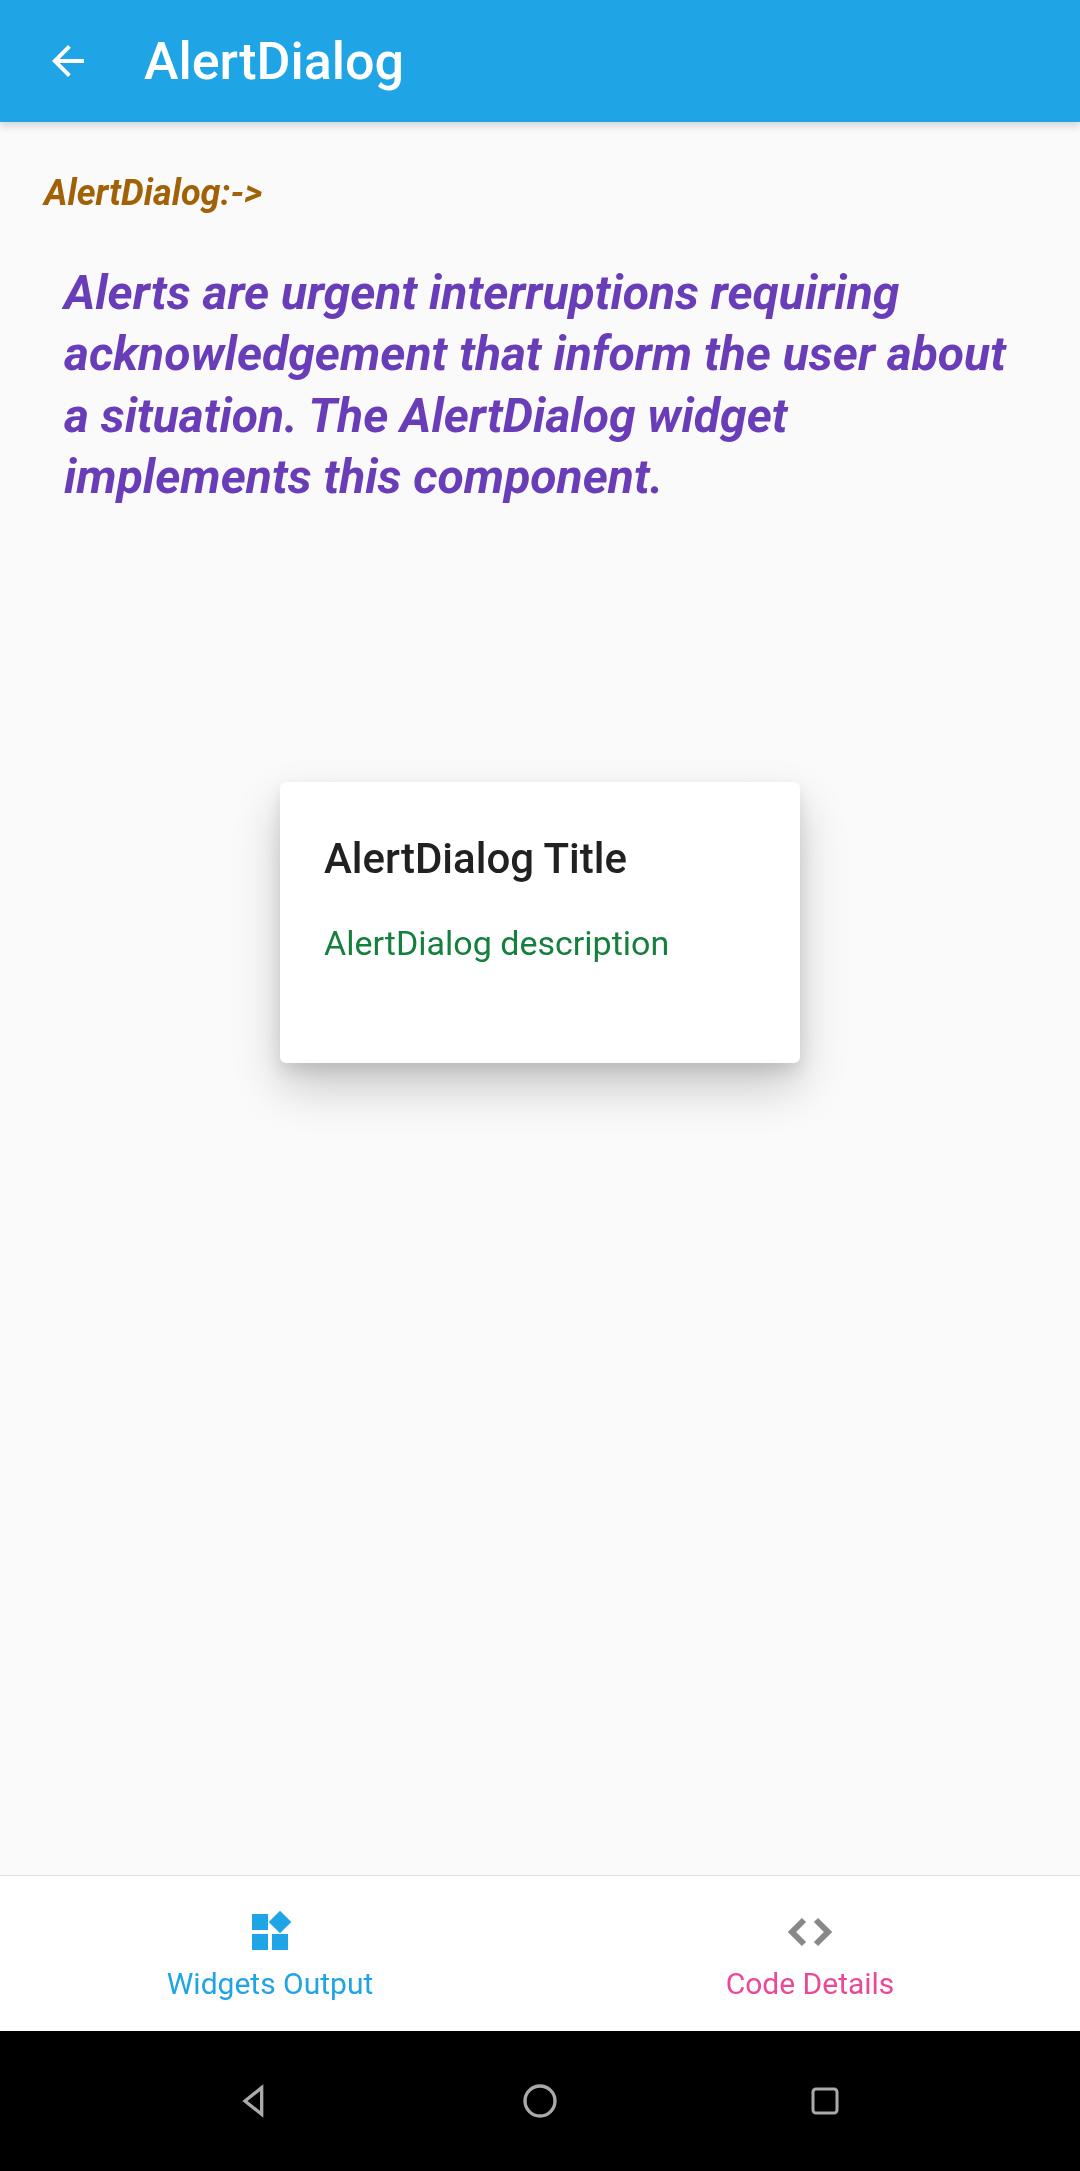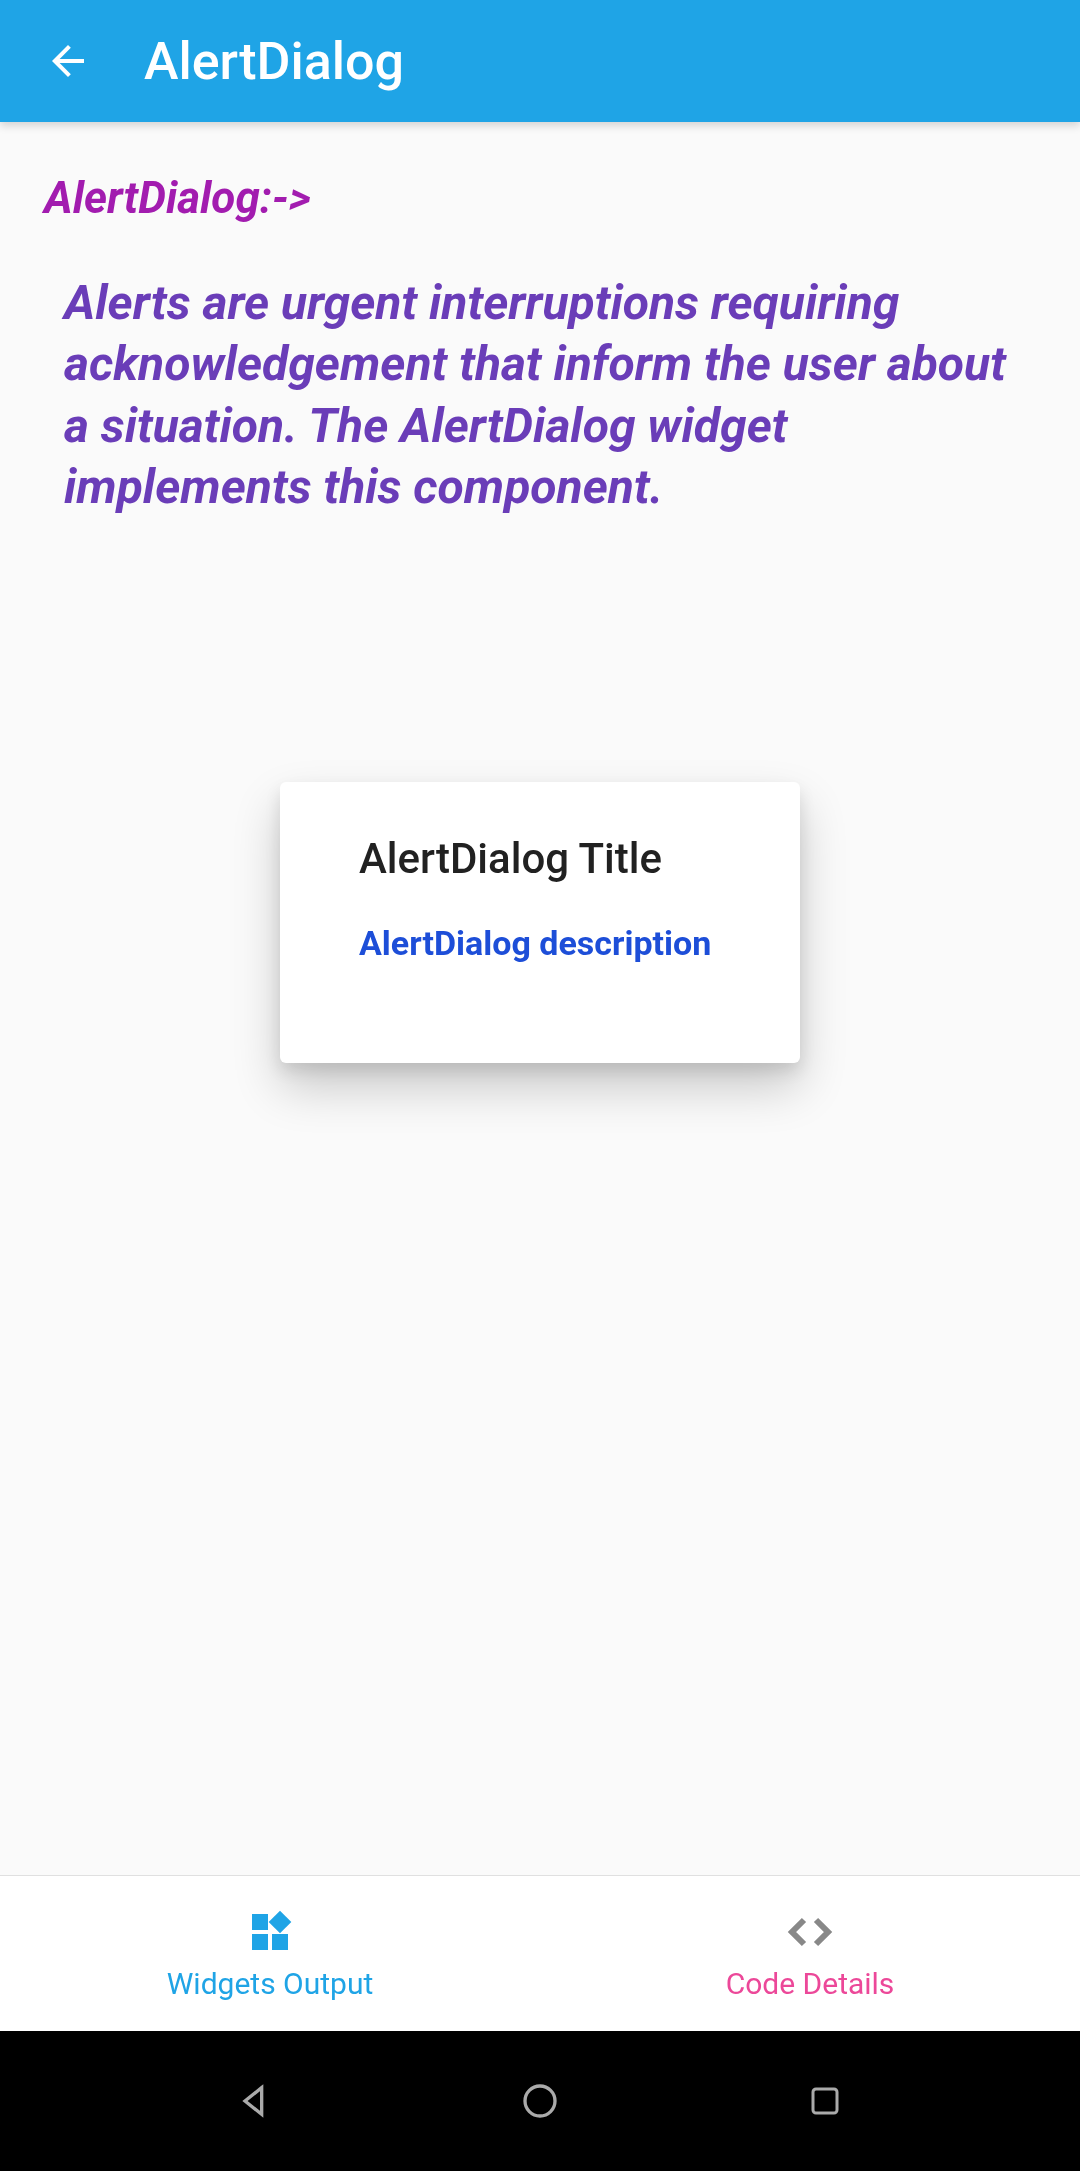--- a/index.html
+++ b/index.html
@@ -41,22 +41,22 @@
       font-size: 52px;
       font-weight: 500;
     }
     .content {
       flex: 1;
       padding: 50px 44px;
       overflow: hidden;
       position: relative;
     }
     .heading {
-      color: #a21caf;
-      font-size: 44px;
+      color: #a16207;
+      font-size: 36px;
       font-weight: 700;
       font-style: italic;
       margin-bottom: 48px;
     }
     .description {
       color: #6a3db8;
       font-size: 48px;
       font-weight: 700;
       font-style: italic;
       line-height: 1.28;
@@ -68,32 +68,32 @@
       left: 0;
       right: 0;
       display: flex;
       justify-content: center;
     }
     .dialog {
       background: #ffffff;
       width: 520px;
       border-radius: 6px;
       box-shadow: 0 24px 48px rgba(0,0,0,0.2), 0 8px 16px rgba(0,0,0,0.1);
-      padding: 52px 52px 20px 79px;
+      padding: 52px 52px 20px 44px;
     }
     .dialog-title {
       color: #212121;
       font-size: 42px;
       font-weight: 500;
       margin-bottom: 40px;
     }
     .dialog-desc {
-      color: #1d4ed8;
+      color: #15803d;
       font-size: 34px;
-      font-weight: 700;
+      font-weight: 400;
       margin-bottom: 80px;
     }
     .dialog-actions {
       display: flex;
       justify-content: flex-end;
       gap: 72px;
       padding-right: 8px;
       padding-bottom: 16px;
     }
     .dialog-btn {

